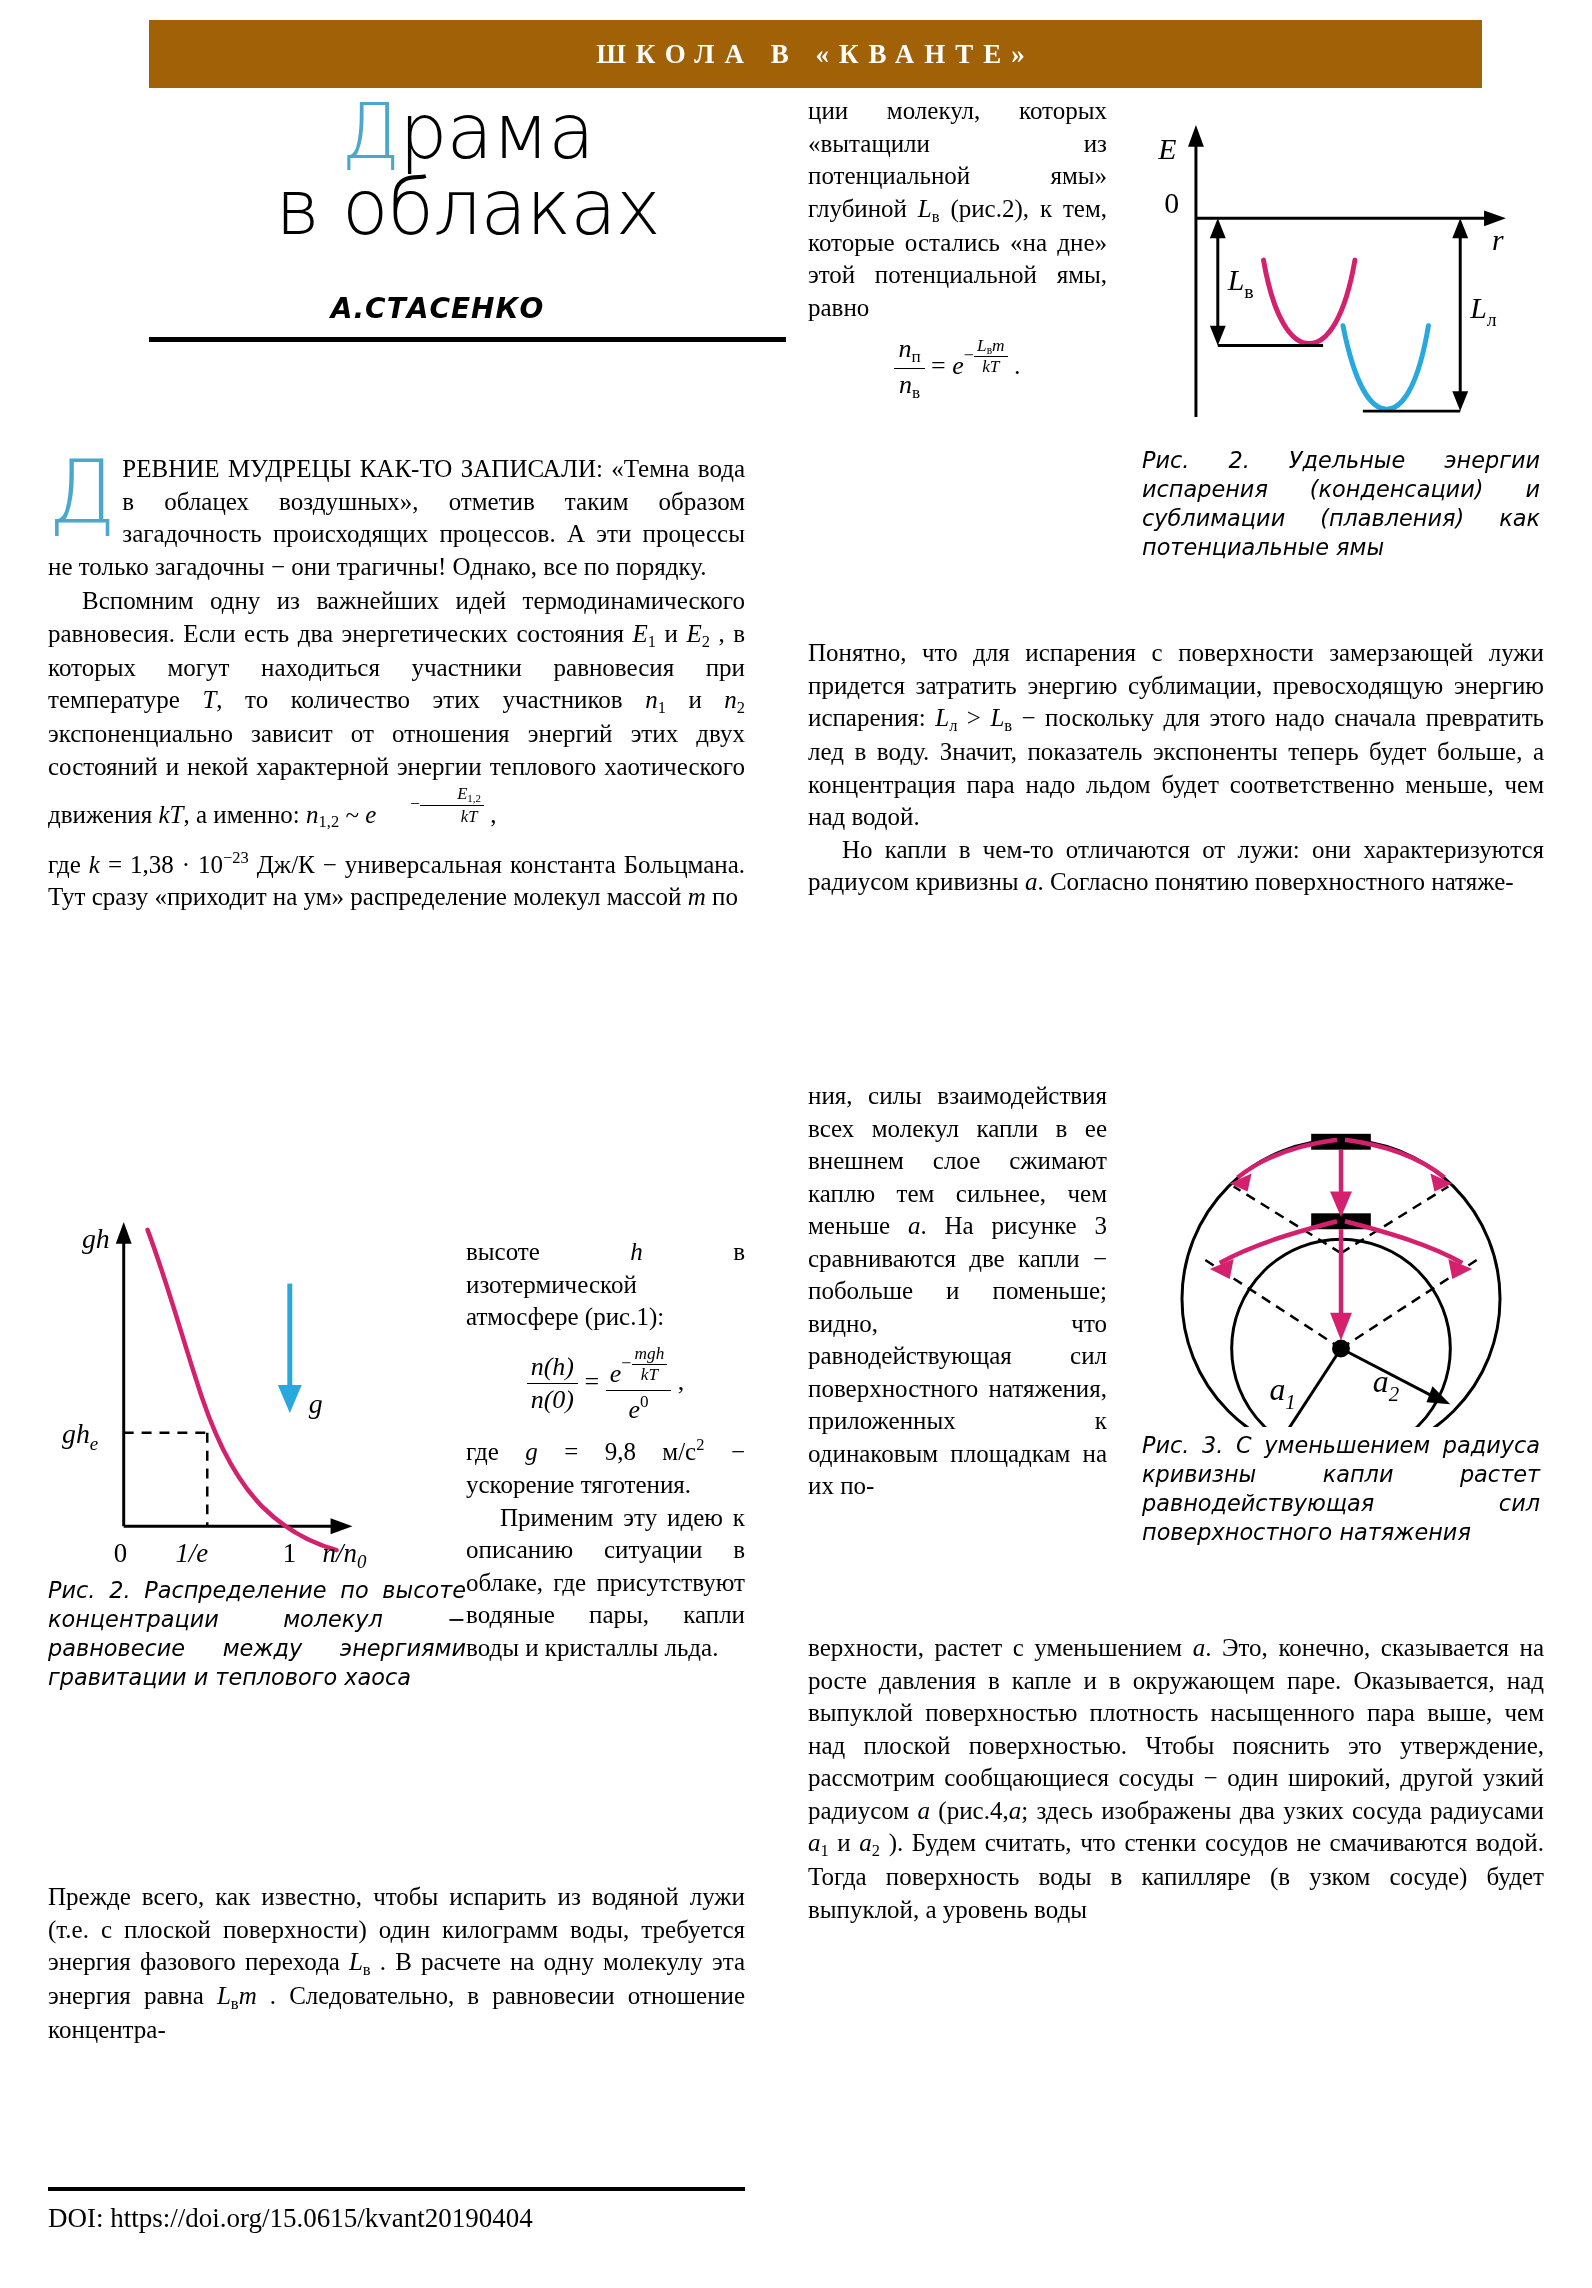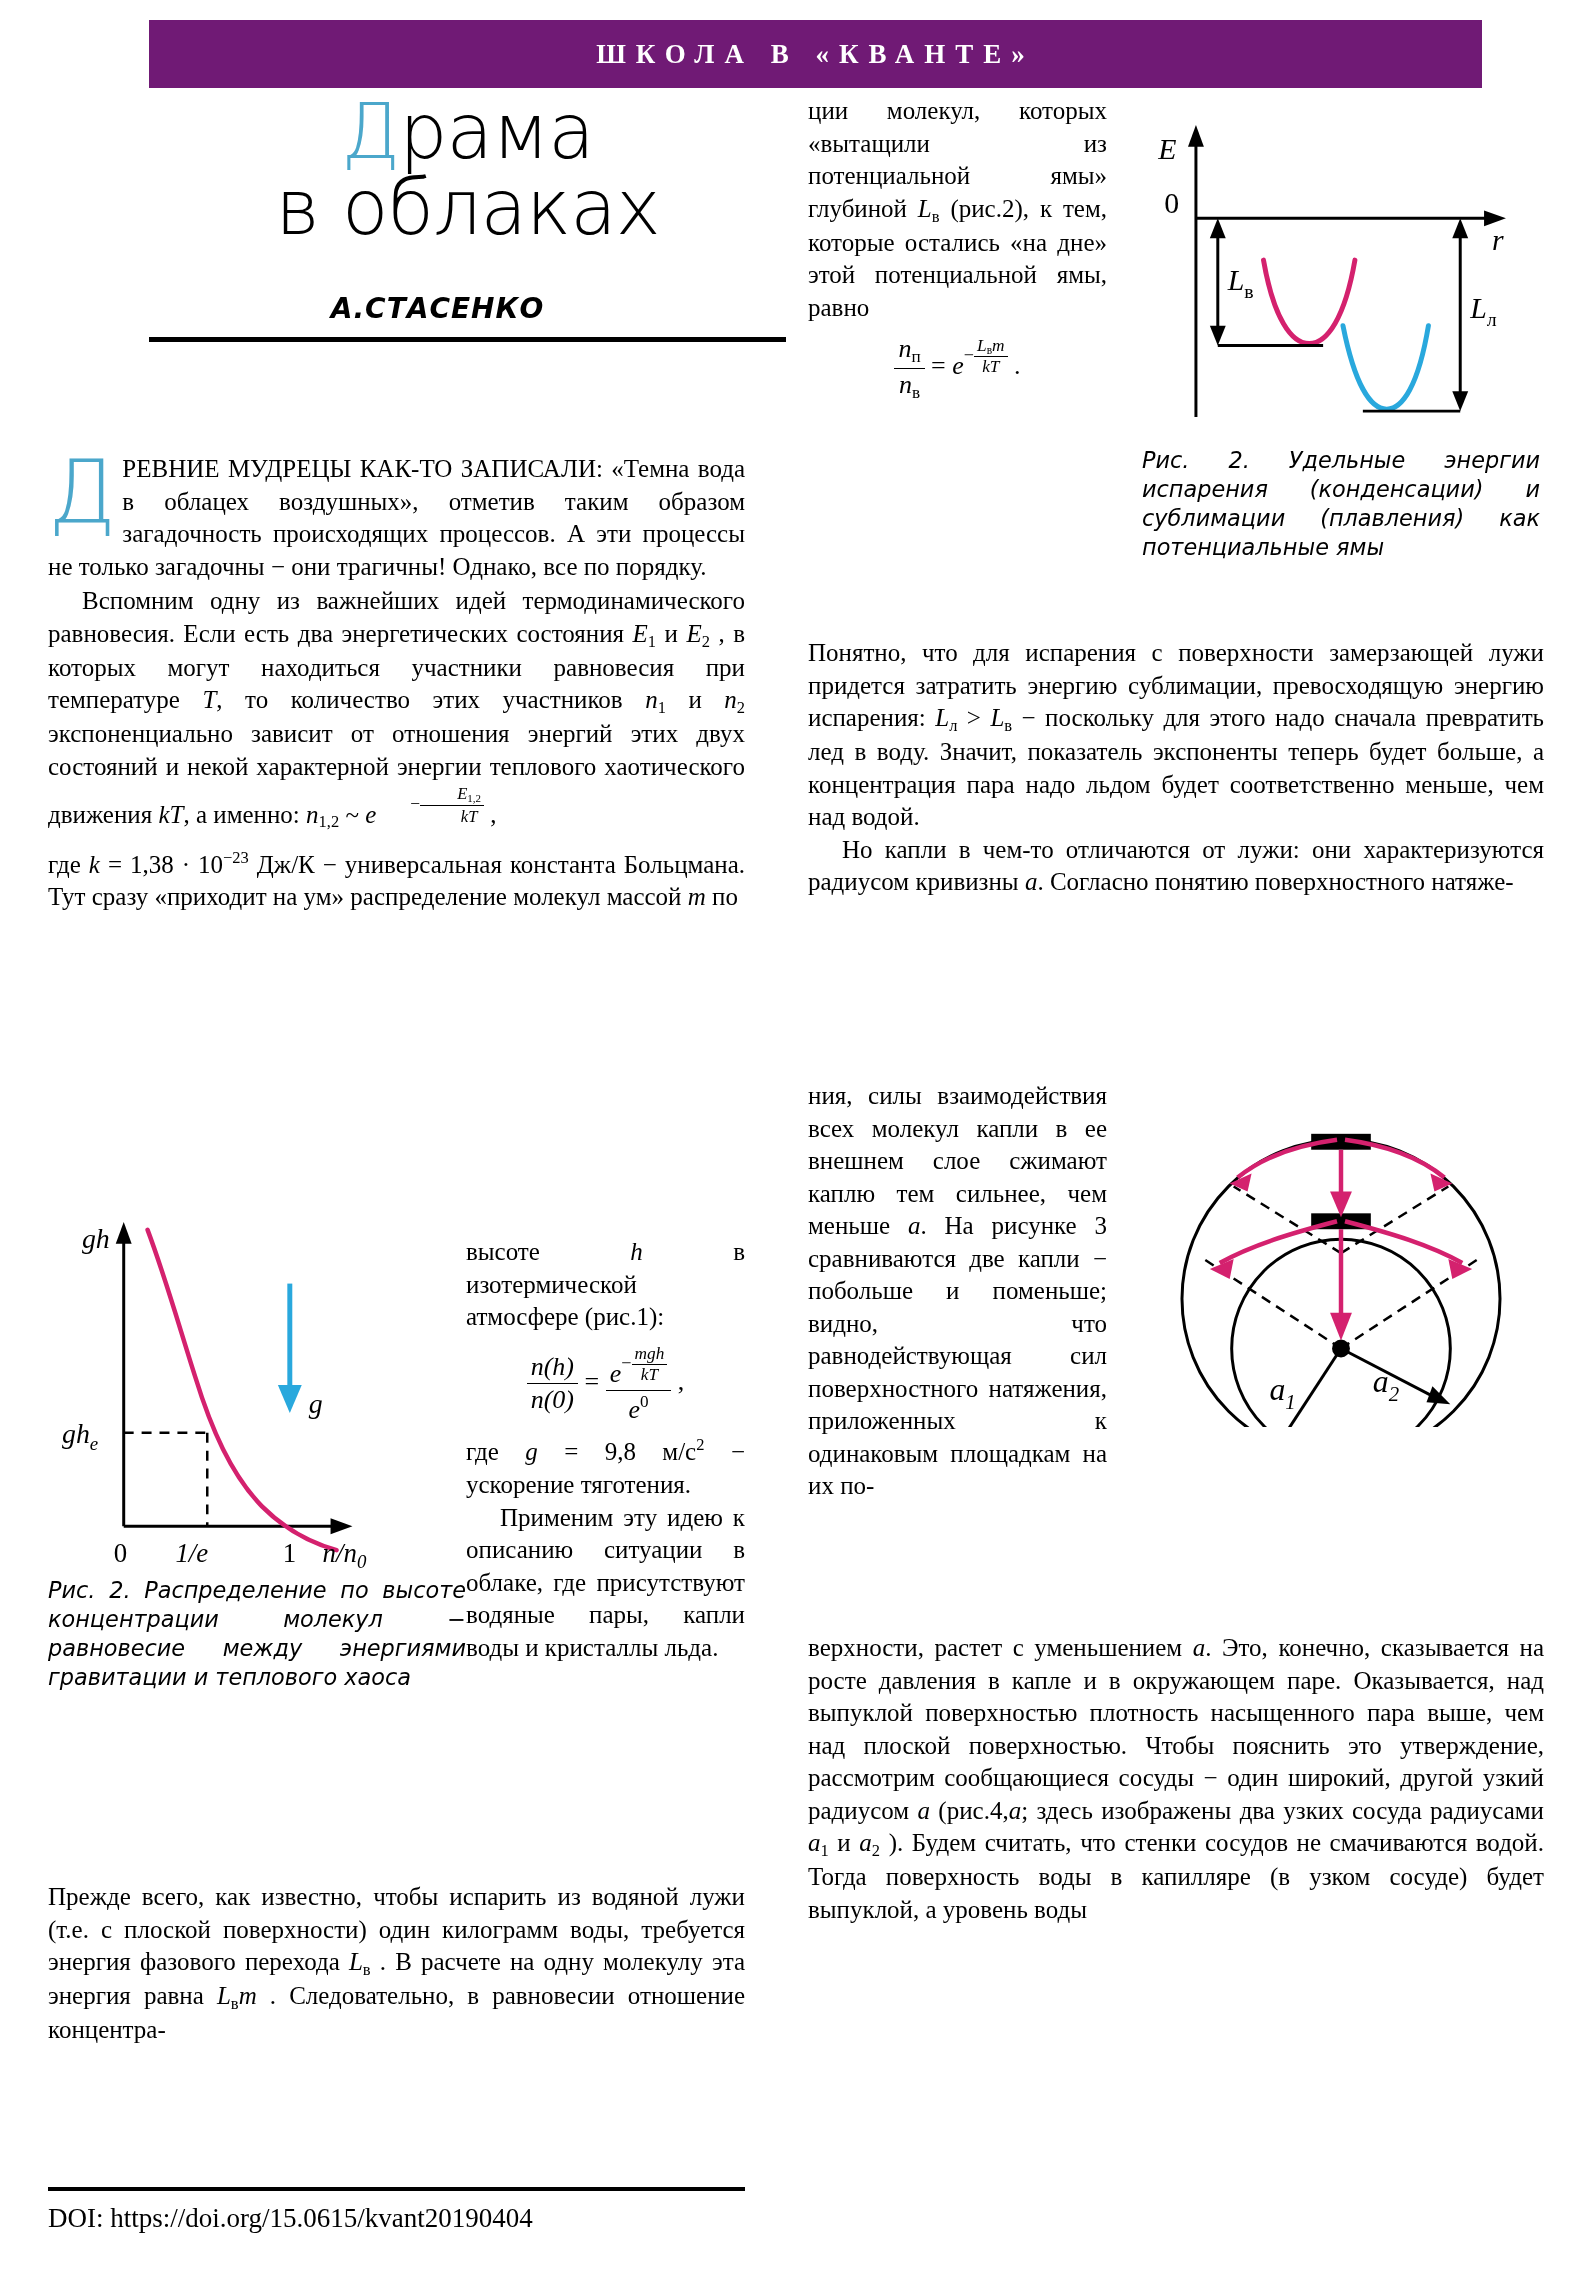--- a/index.html
+++ b/index.html
@@ -9,21 +9,21 @@
     background:#ffffff;
     font-family:"Liberation Serif", serif;
     color:#000;
     position:relative;
     overflow:hidden;
   }
 
   
   .header-band{
     position:absolute; left:149px; top:20px; width:1333px; height:68px;
-    background:#701a75;
+    background:#a16207;
     display:flex; align-items:center; justify-content:center;
   }
   .header-band .ht{
     color:#ffffff; font-family:"Liberation Serif", serif; font-weight:700;
     font-size:27px; letter-spacing:10px;
   }
 
   
   .page{ position:absolute; left:0; top:0; width:1592px; height:2289px; }
 
@@ -281,20 +281,23 @@
       <line x1="200" y1="246" x2="140" y2="338" stroke="#000" stroke-width="3"></line>
       <polygon points="132,350 142,326 154,334" fill="#000"></polygon>
 
       <line x1="200" y1="246" x2="296" y2="296" stroke="#000" stroke-width="3"></line>
       <polygon points="310,302 286,300 292,284" fill="#000"></polygon>
 
       <text x="128" y="298" font-family="Liberation Serif, serif" font-style="italic" font-size="32">a<tspan font-size="21" dy="9">1</tspan></text>
       <text x="232" y="290" font-family="Liberation Serif, serif" font-style="italic" font-size="32">a<tspan font-size="21" dy="9">2</tspan></text>
     </svg>
   </div>
+  <div class="fig3cap">
+    <div class="figcap">Рис. 3. С уменьшением радиуса кривизны капли растет равнодействующая сил поверхностного натяжения</div>
+  </div>
 
   <div class="rc-full2">
     <p class="body noind">
       <span>верхности, растет с уменьшением </span><i class="v">a</i><span>. Это, конечно, сказывается на росте давления в капле и в окружающем паре. Оказывается, над выпуклой поверхностью плотность насыщенного пара выше, чем над плоской поверхностью. Чтобы пояснить это утверждение, рассмотрим сообщающиеся сосуды − один широкий, другой узкий радиусом </span><i class="v">a</i><span> (рис.4,</span><i class="v">a</i><span>; здесь изображены два узких сосуда радиусами </span><i class="v">a</i><span class="sub">1</span><span> и </span><i class="v">a</i><span class="sub">2</span><span> ). Будем считать, что стенки сосудов не смачиваются водой. Тогда поверхность воды в капилляре (в узком сосуде) будет выпуклой, а уровень воды</span>
     </p>
   </div>
 
 </div>
 
 

